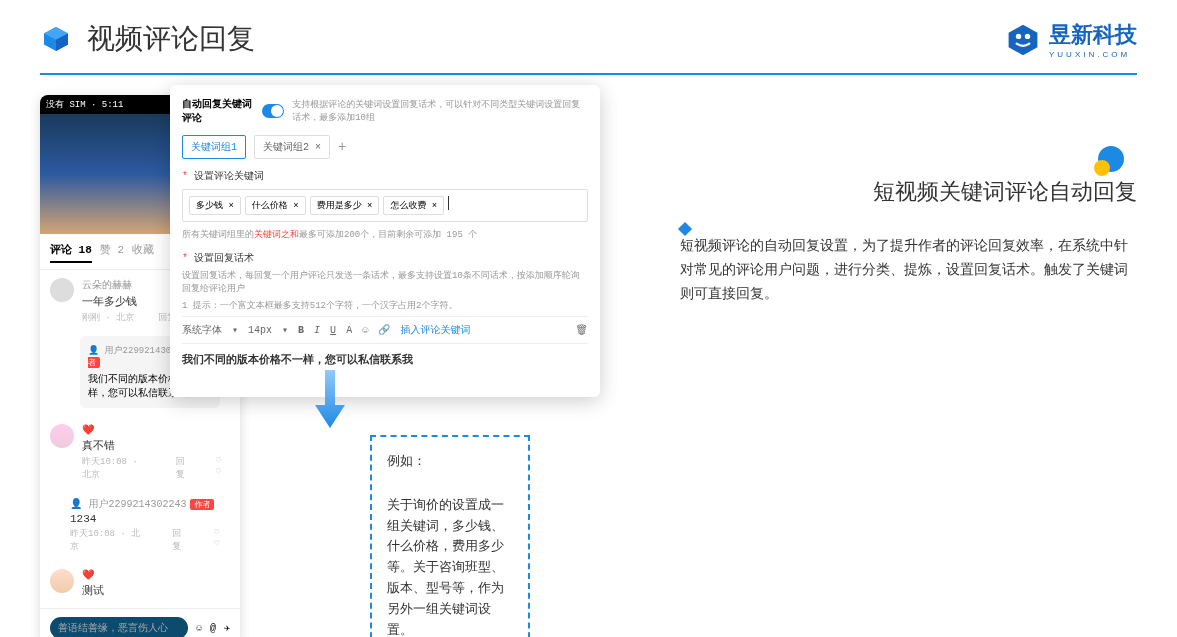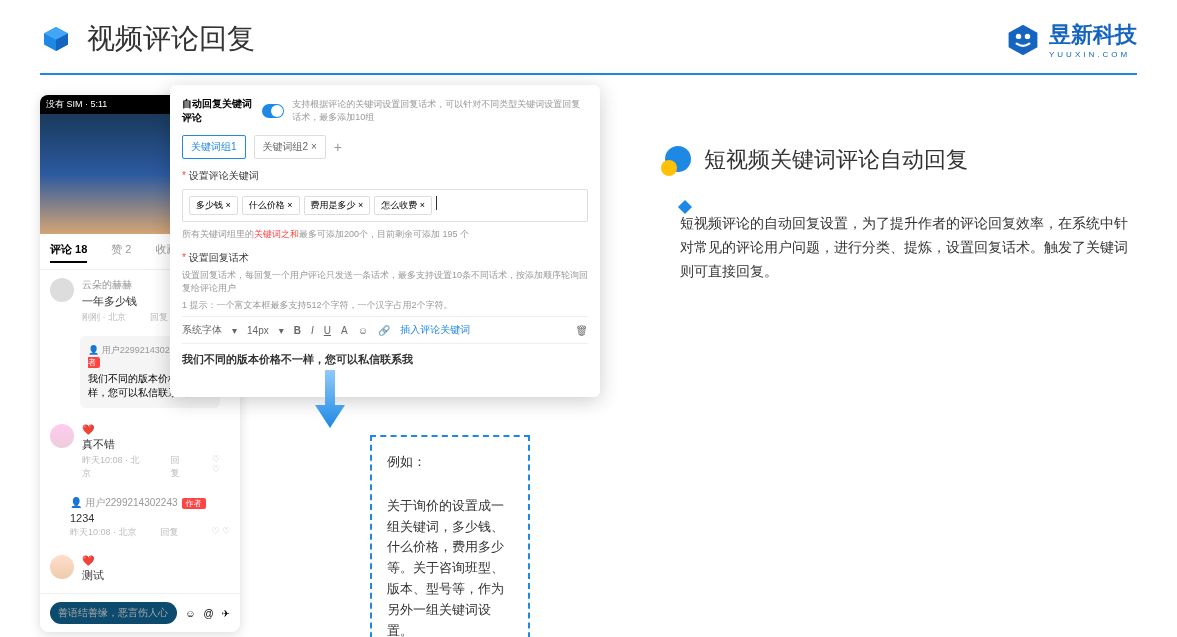--- a/index.html
+++ b/index.html
@@ -6,35 +6,35 @@
 body { font-family: "Microsoft YaHei", sans-serif; width: 1177px; height: 637px; background: #fff; position: relative; }
 .header { display: flex; align-items: center; padding: 20px 40px 10px; }
 .header-icon { width: 32px; height: 32px; margin-right: 15px; }
 .header-title { font-size: 28px; color: #333; font-weight: 500; }
 .logo { position: absolute; right: 40px; top: 20px; display: flex; align-items: center; }
 .logo-icon { width: 36px; height: 36px; margin-right: 8px; }
 .logo-text { font-size: 22px; color: #1565c0; font-weight: bold; }
 .logo-sub { font-size: 8px; color: #1565c0; letter-spacing: 3px; display: block; }
 .divider { height: 2px; background: #1e88e5; margin: 5px 40px 20px; }
 .content { display: flex; padding: 0 40px; }
-.left-col { width: 560px; position: relative; }
+.left-col { width: 560px; position: relative; font-family: Liberation Mono, monospace; }
 .right-col { flex: 1; padding-left: 60px; padding-top: 50px; }
-.section-header { display: flex; align-items: flex-start; margin-bottom: 20px; }
+.section-header { display: flex; align-items: flex-end; margin-bottom: 12px; flex-direction: column; }
 .section-icon { width: 32px; height: 32px; margin-right: 12px; position: relative; }
 .section-title { font-size: 22px; color: #333; font-weight: 500; }
 .bullet-list { padding-left: 20px; }
 .bullet-item { display: flex; margin-bottom: 25px; font-size: 14px; color: #333; line-height: 1.7; flex-direction: column; }
 .bullet-diamond { width: 10px; height: 10px; background: #1e88e5; transform: rotate(45deg); margin-right: 12px; margin-top: 5px; flex-shrink: 0; }
 .bullet-text { flex: 1; }
 
 
 .phone-mock { position: absolute; left: 0; top: 0; width: 200px; background: #fff; border-radius: 8px; box-shadow: 0 2px 12px rgba(0,0,0,0.15); overflow: hidden; font-size: 10px; }
 .phone-status { background: #000; color: #fff; padding: 3px 6px; font-size: 9px; }
 .phone-video { height: 120px; background: linear-gradient(180deg, #1a3a5c 0%, #2c5aa0 50%, #d4a574 100%); position: relative; }
-.phone-tabs { display: flex; padding: 8px 10px 6px; border-bottom: 1px solid #eee; font-size: 11px; gap: 24px; }
+.phone-tabs { display: flex; padding: 8px 10px 6px; border-bottom: 1px solid #eee; font-size: 11px; gap: 8px; }
 .phone-tab { color: #999; }
 .phone-tab.active { color: #000; font-weight: 600; border-bottom: 2px solid #000; padding-bottom: 4px; }
 .comment-item { padding: 8px 10px; display: flex; }
 .avatar { width: 24px; height: 24px; border-radius: 50%; background: #ddd; margin-right: 8px; flex-shrink: 0; }
 .comment-body { flex: 1; }
 .comment-user { font-size: 10px; color: #999; }
 .comment-text { font-size: 11px; color: #333; margin: 2px 0; }
 .comment-meta { font-size: 9px; color: #bbb; display: flex; gap: 24px; }
 .reply-bubble { margin: 4px 20px 8px 40px; background: #f5f5f5; border-radius: 6px; padding: 8px; font-size: 10px; }
 .reply-bubble .author-tag { background: #ff4444; color: #fff; font-size: 8px; padding: 1px 4px; border-radius: 2px; margin-left: 4px; }

